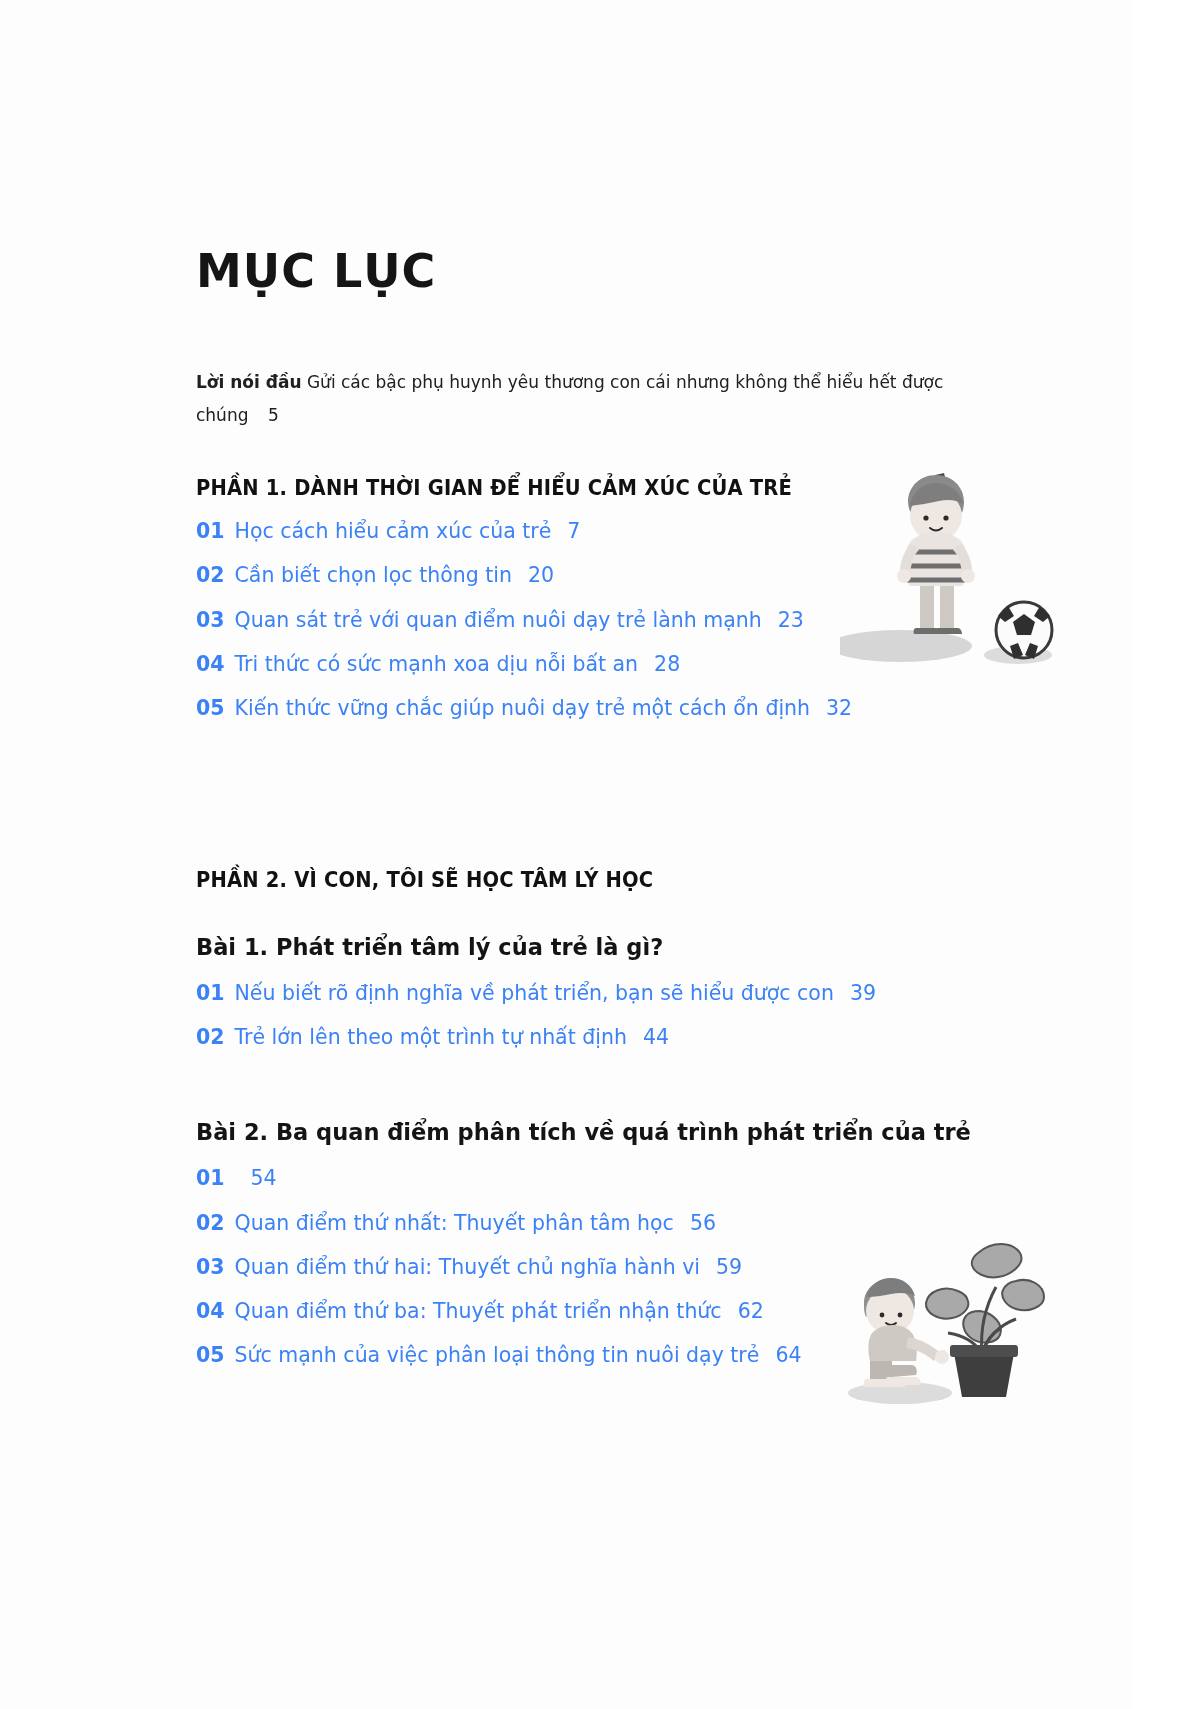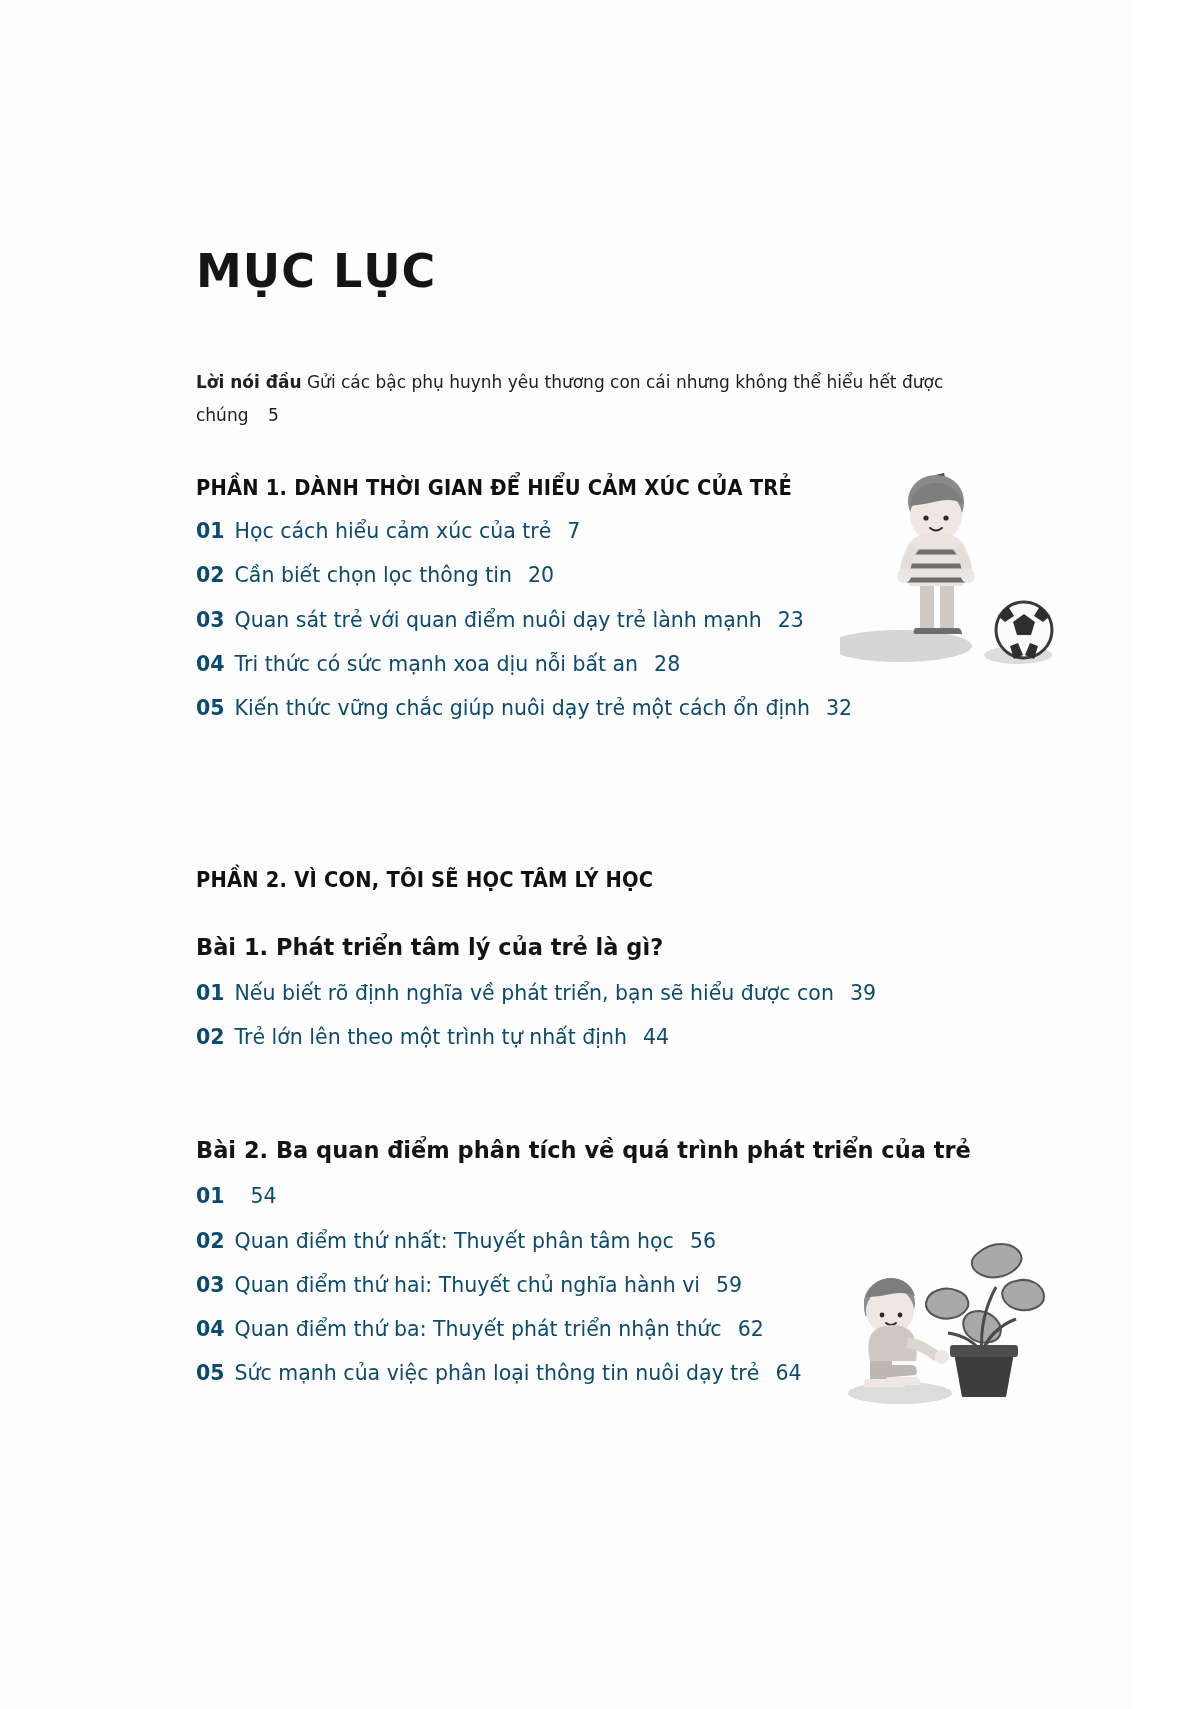--- a/index.html
+++ b/index.html
@@ -65,26 +65,25 @@
     margin-bottom: 56px;
   }
   .lesson-heading {
     font-weight: bold;
     font-size: 22.5px;
     color: #141414;
     margin: 0 0 18px 0;
   }
   .lesson-block {
     margin-bottom: 40px;
-    margin-top: 18px;
   }
   .entry {
     font-size: 20.5px;
     line-height: 1.52;
-    color: #0c4a6e;
+    color: #3b82f6;
     margin-bottom: 13px;
     display: flex;
     align-items: baseline;
   }
   .entry .num {
     font-weight: bold;
     margin-right: 10px;
     min-width: 28px;
   }
   .entry .label {

